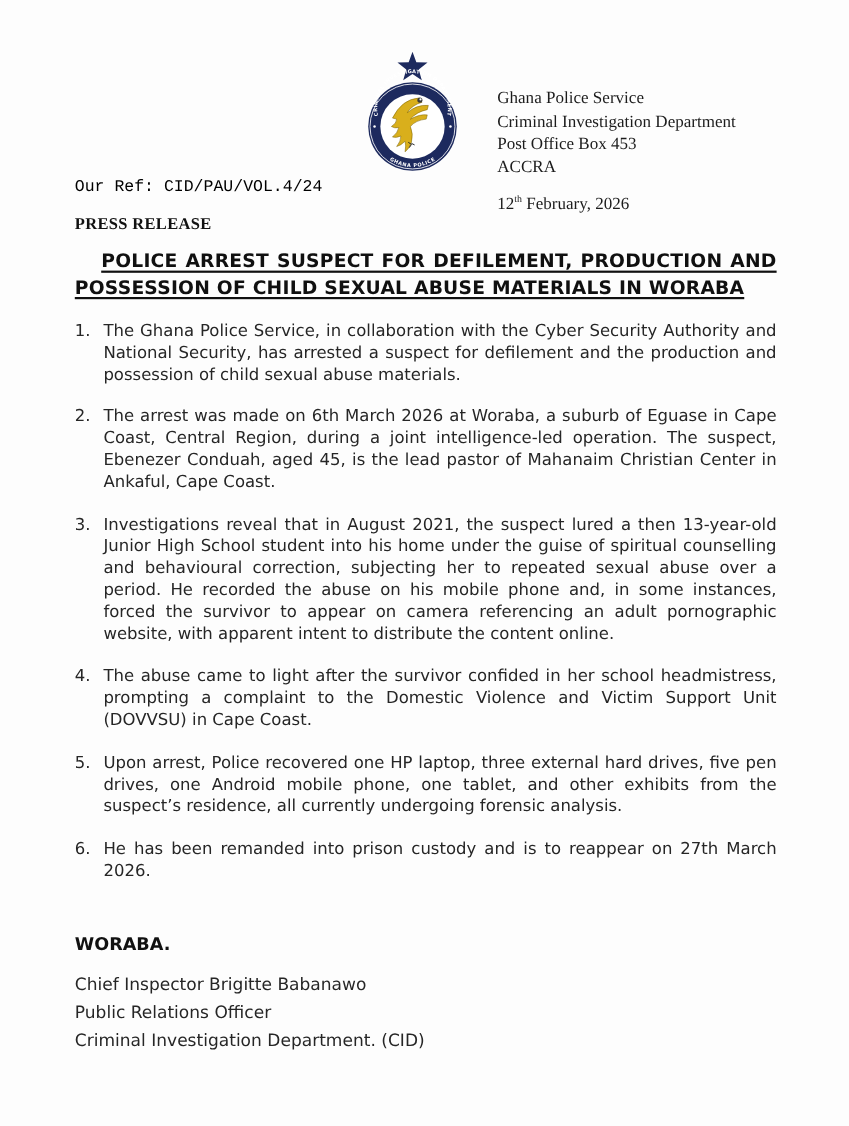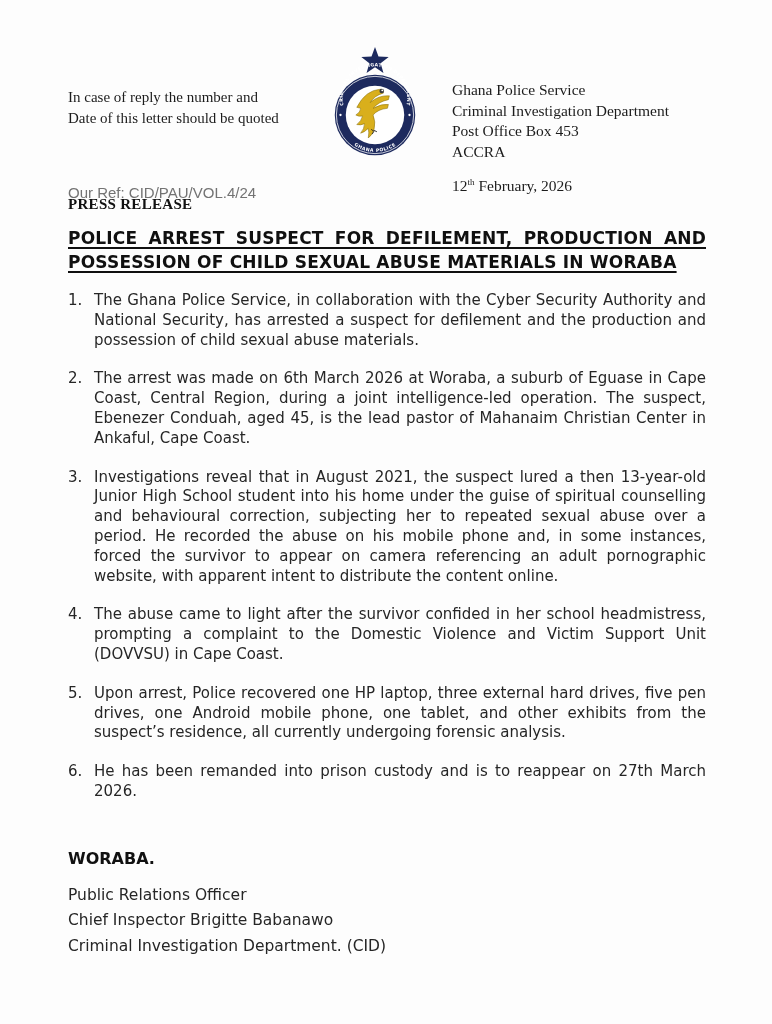--- a/index.html
+++ b/index.html
@@ -20,22 +20,22 @@
     font-size:15px;line-height:21px;color:#1c1c1c;
   }
   .logo-wrap{position:absolute;left:327px;top:46px;width:96px;height:120px;}
   .org-block{
     position:absolute;left:452px;top:80px;
     font-family:"Liberation Serif",serif;
     font-size:15.5px;line-height:20.5px;color:#1c1c1c;
   }
   .our-ref{
     position:absolute;left:68px;top:162px;
-    font-family:Liberation Sans, sans-serif;
-    font-size:15px;color:#737373;margin-top:22px;
+    font-family:Liberation Mono, monospace;
+    font-size:15px;color:#000000;
   }
   .date-line{
     position:absolute;left:452px;top:177px;
     font-family:"Liberation Serif",serif;
     font-size:15.5px;color:#1c1c1c;
   }
   .date-line sup{font-size:9px;line-height:0;}
   .press-release{
     position:absolute;left:68px;top:196px;
     font-family:"Liberation Serif",serif;
@@ -44,40 +44,36 @@
   
   .content{position:absolute;left:68px;top:227px;width:638px;}
   .title{
     font-weight:bold;font-size:17px;line-height:23.5px;
     color:#101010;letter-spacing:.2px;
     text-decoration:underline;
     text-decoration-thickness:2px;
     text-underline-offset:3px;
     margin-bottom:17px;
   }
-  .title .t-line1{text-align:justify;text-align-last:justify;}
+  .title .t-line1{text-align:justify;text-align-last:justify;margin-left:24px;}
   .title .t-line2{text-align:left;}
   .item{display:flex;margin-bottom:19px;font-size:15px;line-height:19.8px;}
   .item .num{width:26px;flex-shrink:0;}
   .item .txt{flex:1;text-align:justify;}
   .signature{margin-top:47px;}
   .signed{font-weight:bold;font-size:16px;color:#111;margin-bottom:15px;}
   .sig-line{font-size:15.5px;line-height:25.5px;color:#262626;}
 </style>
 </head>
 <body>
 
 <div class="page">
 
   <div class="letterhead">
 
-    <div class="reply-note">
-      <div>In case of reply the number and</div>
-      <div>Date of this letter should be quoted</div>
-    </div>
 
     <div class="logo-wrap">
       <svg viewBox="0 0 100 120" width="96" height="115">
 
         <polygon points="50,1 53.64,10.98 64.27,11.36 55.90,17.92 58.82,28.14 50,22.2 41.18,28.14 44.10,17.92 35.73,11.36 46.36,10.98" fill="#1d2a5e"></polygon>
 
         <circle cx="50" cy="72" r="42" fill="#1d2a5e"></circle>
         <circle cx="50" cy="72" r="40.3" fill="none" stroke="#ffffff" stroke-width="0.8"></circle>
         <circle cx="50" cy="72" r="30.5" fill="#ffffff"></circle>
 
@@ -146,19 +142,19 @@
       <span class="num">5.</span>
       <span class="txt">Upon arrest, Police recovered one HP laptop, three external hard drives, five pen drives, one Android mobile phone, one tablet, and other exhibits from the suspect’s residence, all currently undergoing forensic analysis.</span>
     </div>
     <div class="item">
       <span class="num">6.</span>
       <span class="txt">He has been remanded into prison custody and is to reappear on 27th March 2026.</span>
     </div>
 
     <div class="signature">
       <div class="signed">WORABA.</div>
+      <div class="sig-line">Chief Inspector Brigitte Babanawo</div>
       <div class="sig-line">Public Relations Officer</div>
-      <div class="sig-line">Chief Inspector Brigitte Babanawo</div>
       <div class="sig-line">Criminal Investigation Department. (CID)</div>
     </div>
 
   </div>
 </div>
 
 </body></html>

